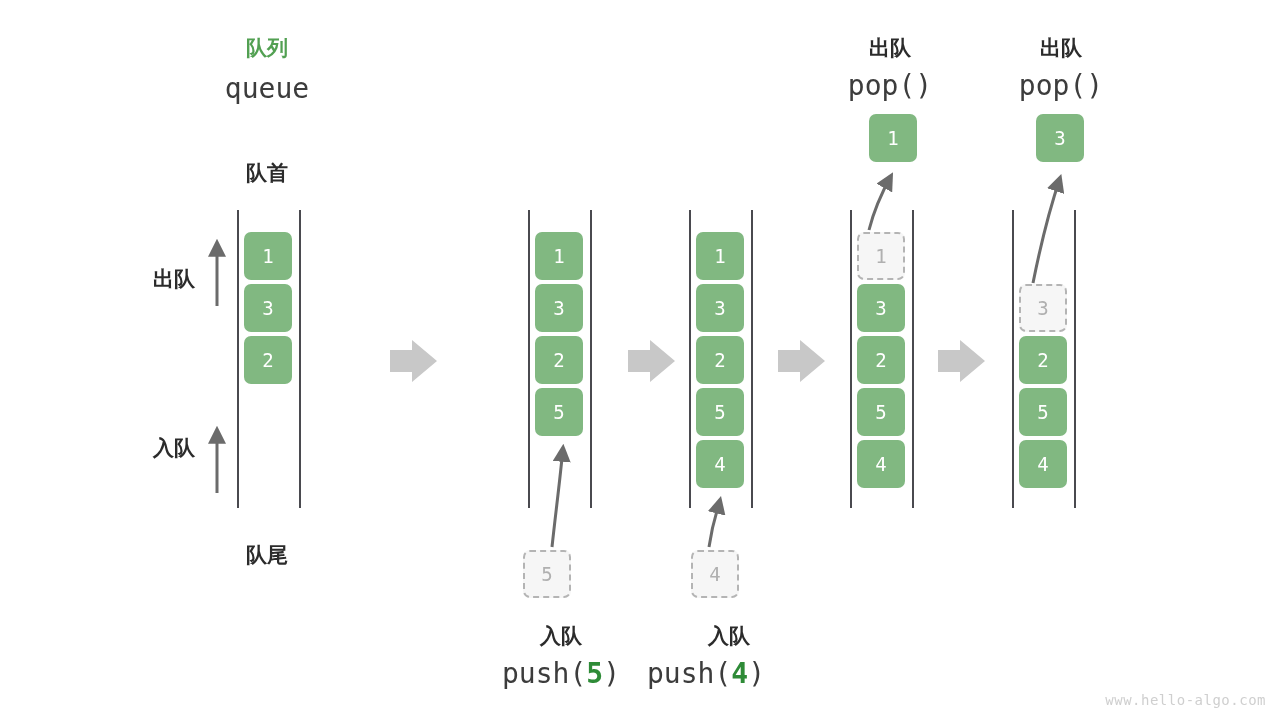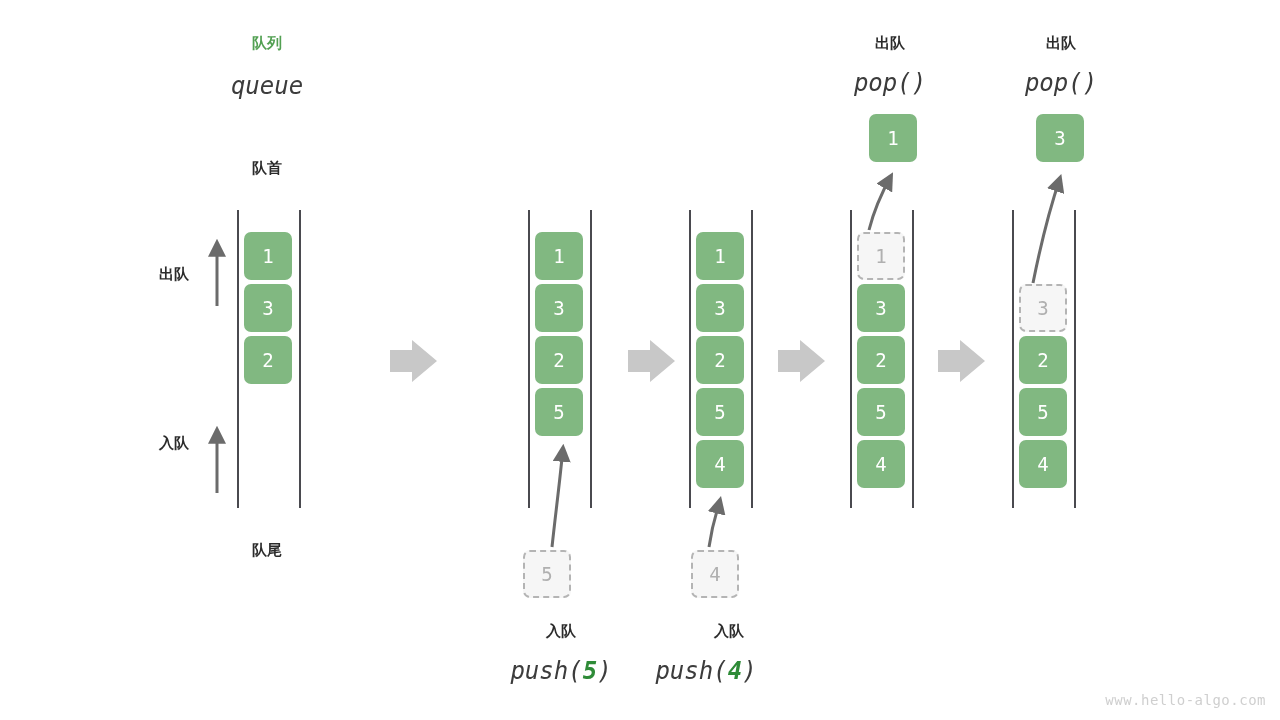--- a/index.html
+++ b/index.html
@@ -18,31 +18,30 @@
   .canvas {
     position: absolute;
     inset: 0;
   }
   .abs { position: absolute; }
 
   
   .cn-bold {
     font-family: "DejaVu Sans", "Liberation Sans", sans-serif;
     font-weight: bold;
-    font-size: 15px;
+    font-size: 21px;
     color: #2b2b2b;
     white-space: nowrap;
   }
   .cn-bold.green { color: #52a052; }
   .mono {
     font-family: "DejaVu Sans Mono", "Liberation Mono", monospace;
-    font-size: 24px;
+    font-size: 28px;
     color: #3c3c3c;
     white-space: nowrap;
-    font-style: italic;
   }
   .mono .hl { color: #2e8b37; font-weight: bold; }
   .center { text-align: center; transform: translateX(-50%); }
 
   
   .rail {
     position: absolute;
     width: 2px;
     background: #4a4a4f;
   }

